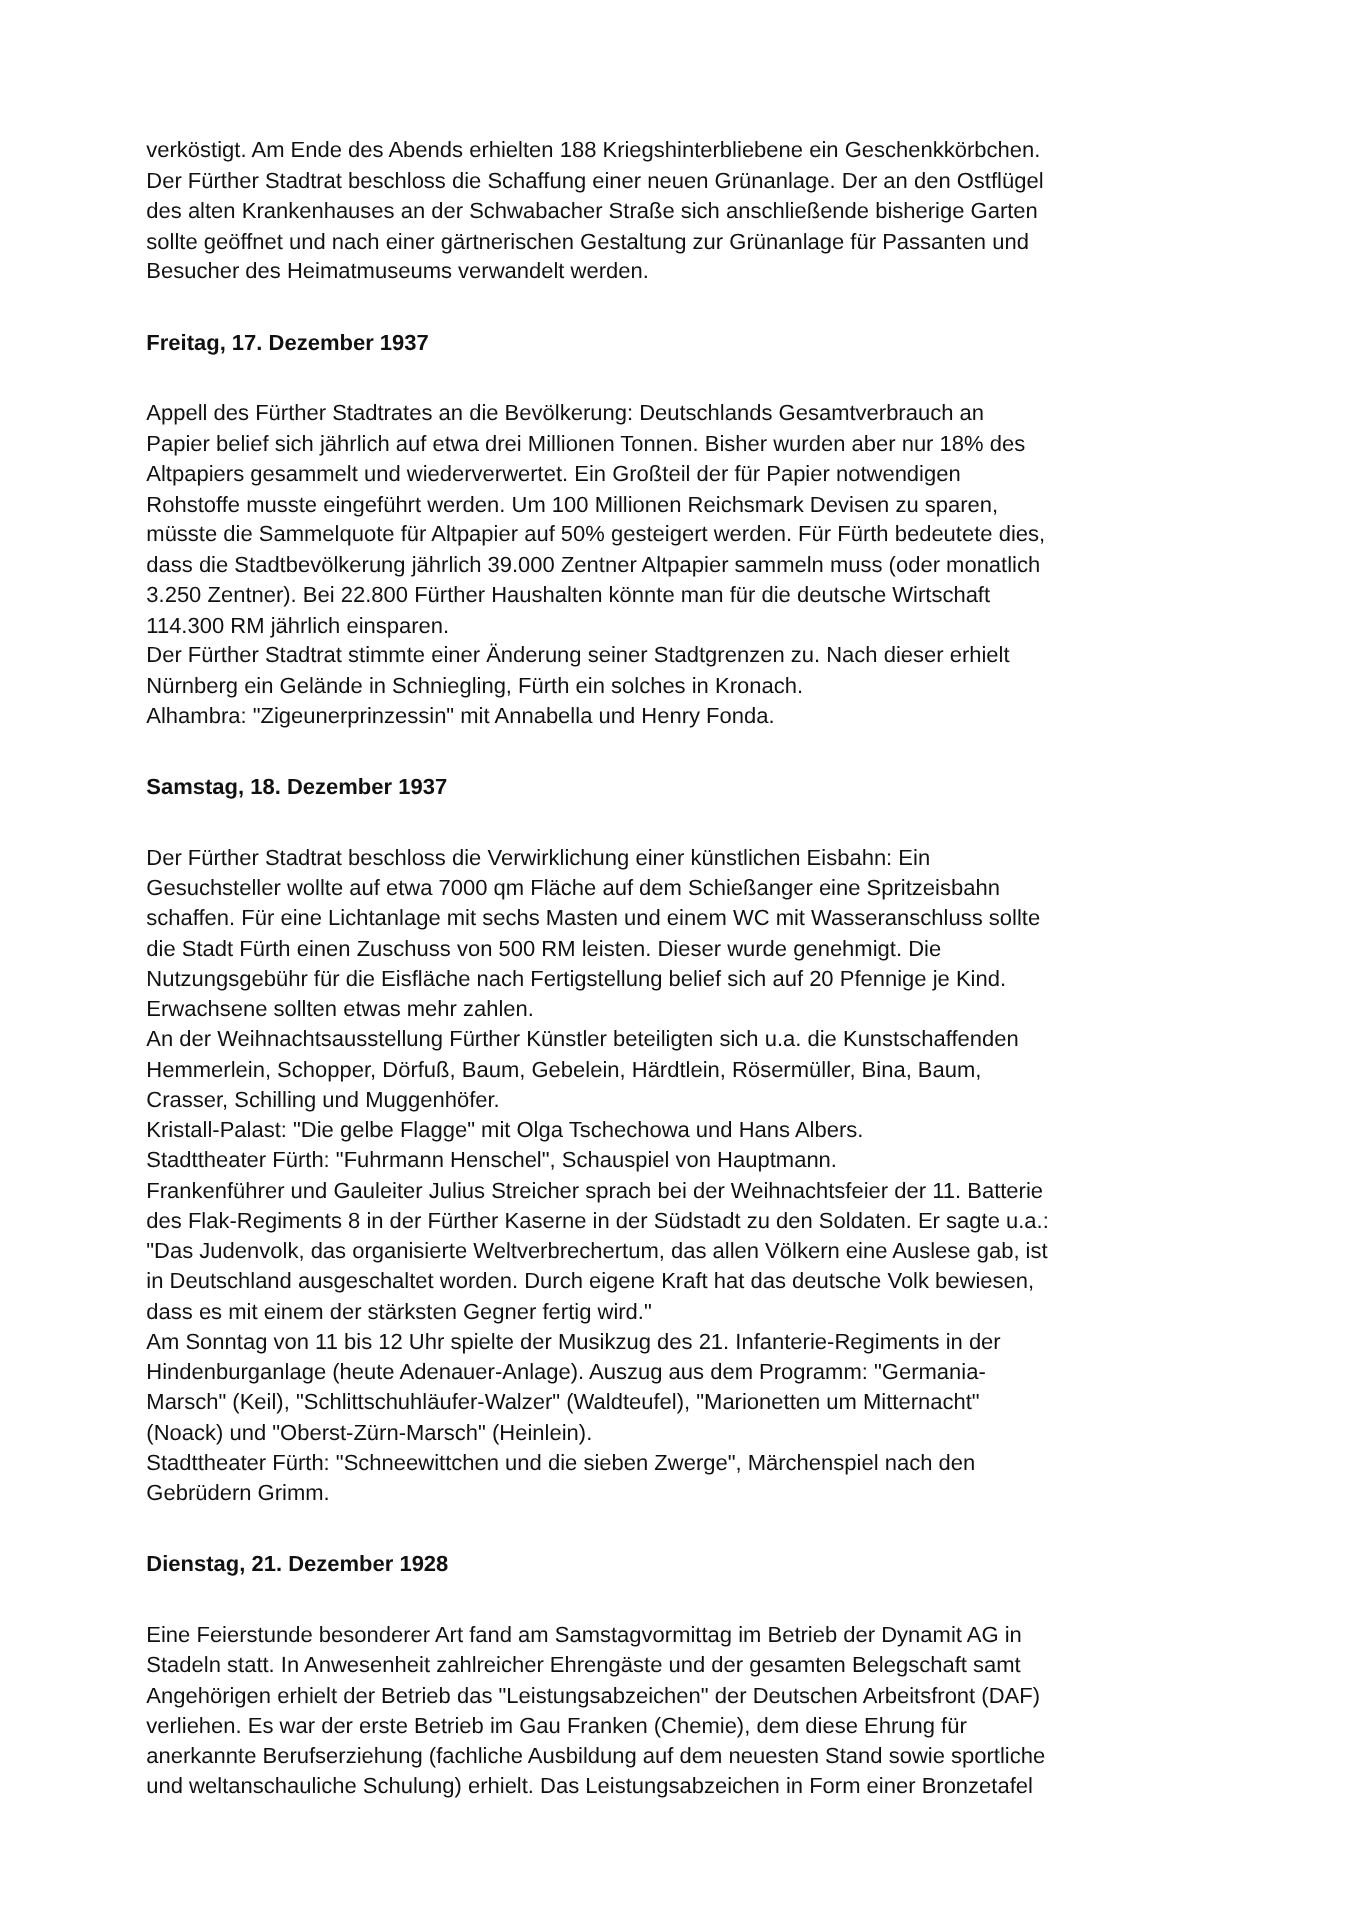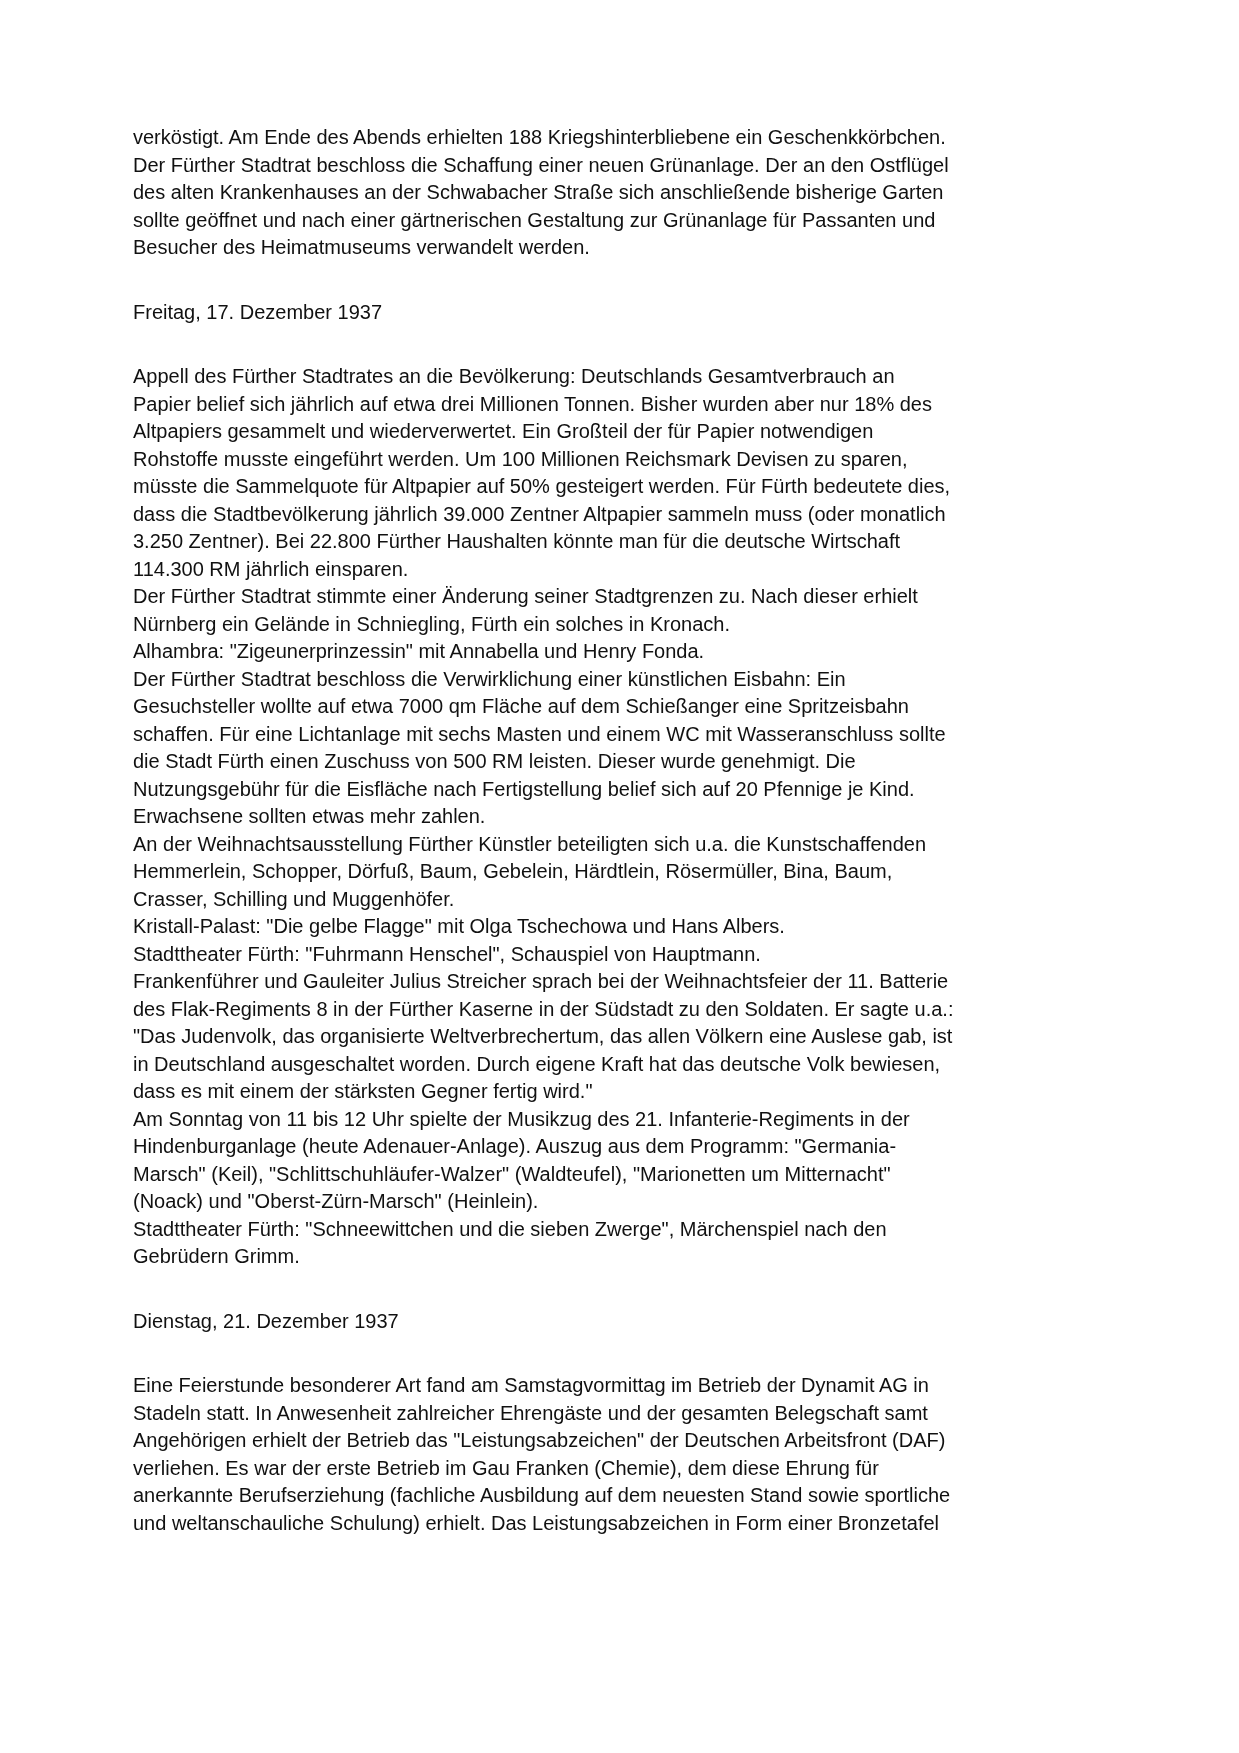--- a/index.html
+++ b/index.html
@@ -24,21 +24,21 @@
   .block {
     font-size: 20px;
     line-height: 27.5px;
     white-space: pre;
     margin: 0;
   }
   .para {
     font-weight: normal;
   }
   .heading {
-    font-weight: normal;
+    font-weight: bold;
     margin: 37px 0 37px 0;
   }
 </style>
 </head>
 <body>
 
 <div class="page">
   <div class="block para">verköstigt. Am Ende des Abends erhielten 188 Kriegshinterbliebene ein Geschenkkörbchen.
 Der Fürther Stadtrat beschloss die Schaffung einer neuen Grünanlage. Der an den Ostflügel
 des alten Krankenhauses an der Schwabacher Straße sich anschließende bisherige Garten
@@ -52,20 +52,21 @@
 Altpapiers gesammelt und wiederverwertet. Ein Großteil der für Papier notwendigen
 Rohstoffe musste eingeführt werden. Um 100 Millionen Reichsmark Devisen zu sparen,
 müsste die Sammelquote für Altpapier auf 50% gesteigert werden. Für Fürth bedeutete dies,
 dass die Stadtbevölkerung jährlich 39.000 Zentner Altpapier sammeln muss (oder monatlich
 3.250 Zentner). Bei 22.800 Fürther Haushalten könnte man für die deutsche Wirtschaft
 114.300 RM jährlich einsparen.
 Der Fürther Stadtrat stimmte einer Änderung seiner Stadtgrenzen zu. Nach dieser erhielt
 Nürnberg ein Gelände in Schniegling, Fürth ein solches in Kronach.
 Alhambra: "Zigeunerprinzessin" mit Annabella und Henry Fonda.</div>
 
+  <div class="block heading">Samstag, 18. Dezember 1937</div>
 
   <div class="block para">Der Fürther Stadtrat beschloss die Verwirklichung einer künstlichen Eisbahn: Ein
 Gesuchsteller wollte auf etwa 7000 qm Fläche auf dem Schießanger eine Spritzeisbahn
 schaffen. Für eine Lichtanlage mit sechs Masten und einem WC mit Wasseranschluss sollte
 die Stadt Fürth einen Zuschuss von 500 RM leisten. Dieser wurde genehmigt. Die
 Nutzungsgebühr für die Eisfläche nach Fertigstellung belief sich auf 20 Pfennige je Kind.
 Erwachsene sollten etwas mehr zahlen.
 An der Weihnachtsausstellung Fürther Künstler beteiligten sich u.a. die Kunstschaffenden
 Hemmerlein, Schopper, Dörfuß, Baum, Gebelein, Härdtlein, Rösermüller, Bina, Baum,
 Crasser, Schilling und Muggenhöfer.
@@ -78,21 +79,21 @@
 "Das Judenvolk, das organisierte Weltverbrechertum, das allen Völkern eine Auslese gab, ist
 in Deutschland ausgeschaltet worden. Durch eigene Kraft hat das deutsche Volk bewiesen,
 dass es mit einem der stärksten Gegner fertig wird."
 Am Sonntag von 11 bis 12 Uhr spielte der Musikzug des 21. Infanterie-Regiments in der
 Hindenburganlage (heute Adenauer-Anlage). Auszug aus dem Programm: "Germania-
 Marsch" (Keil), "Schlittschuhläufer-Walzer" (Waldteufel), "Marionetten um Mitternacht"
 (Noack) und "Oberst-Zürn-Marsch" (Heinlein).
 Stadttheater Fürth: "Schneewittchen und die sieben Zwerge", Märchenspiel nach den
 Gebrüdern Grimm.</div>
 
-  <div class="block heading">Dienstag, 21. Dezember 1937</div>
+  <div class="block heading">Dienstag, 21. Dezember 1928</div>
 
   <div class="block para">Eine Feierstunde besonderer Art fand am Samstagvormittag im Betrieb der Dynamit AG in
 Stadeln statt. In Anwesenheit zahlreicher Ehrengäste und der gesamten Belegschaft samt
 Angehörigen erhielt der Betrieb das "Leistungsabzeichen" der Deutschen Arbeitsfront (DAF)
 verliehen. Es war der erste Betrieb im Gau Franken (Chemie), dem diese Ehrung für
 anerkannte Berufserziehung (fachliche Ausbildung auf dem neuesten Stand sowie sportliche
 und weltanschauliche Schulung) erhielt. Das Leistungsabzeichen in Form einer Bronzetafel</div>
 </div>
 
 </body></html>

